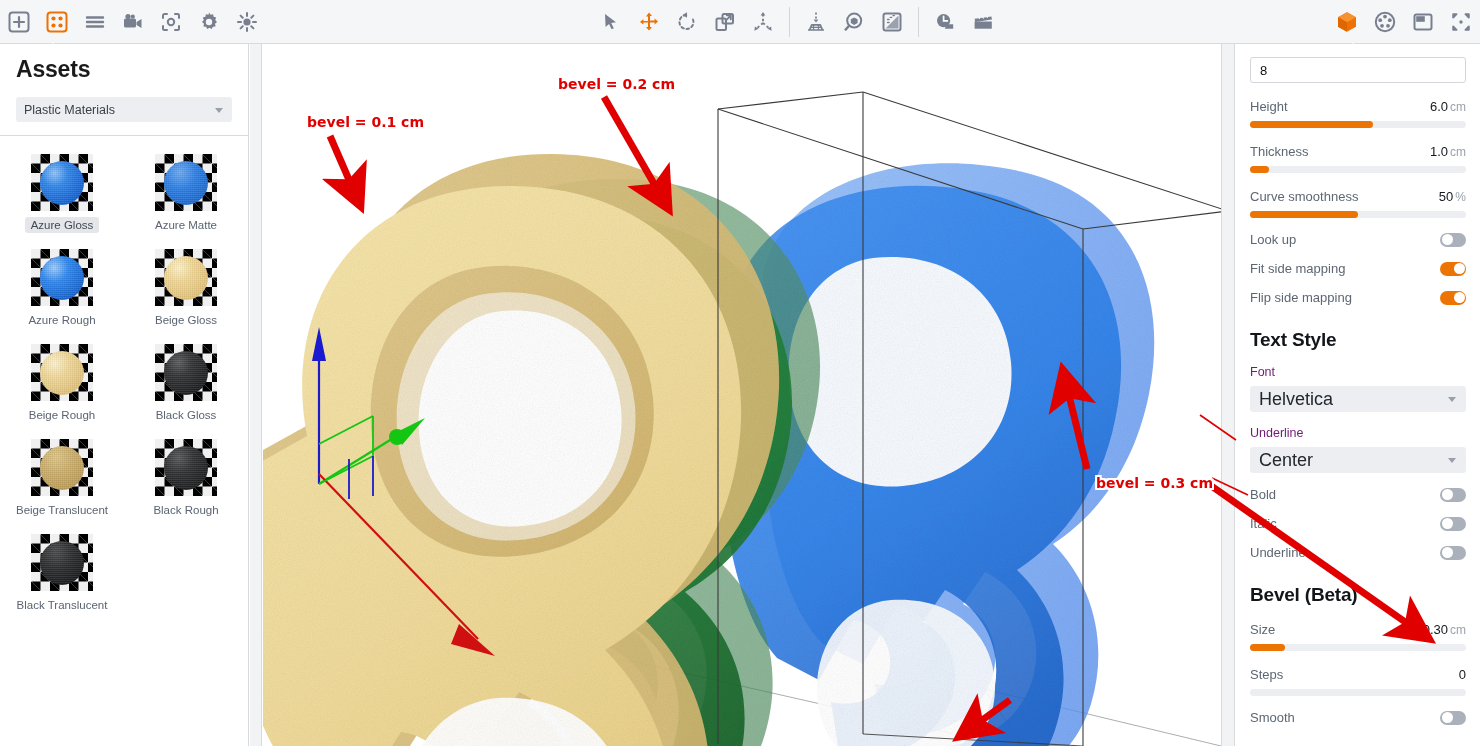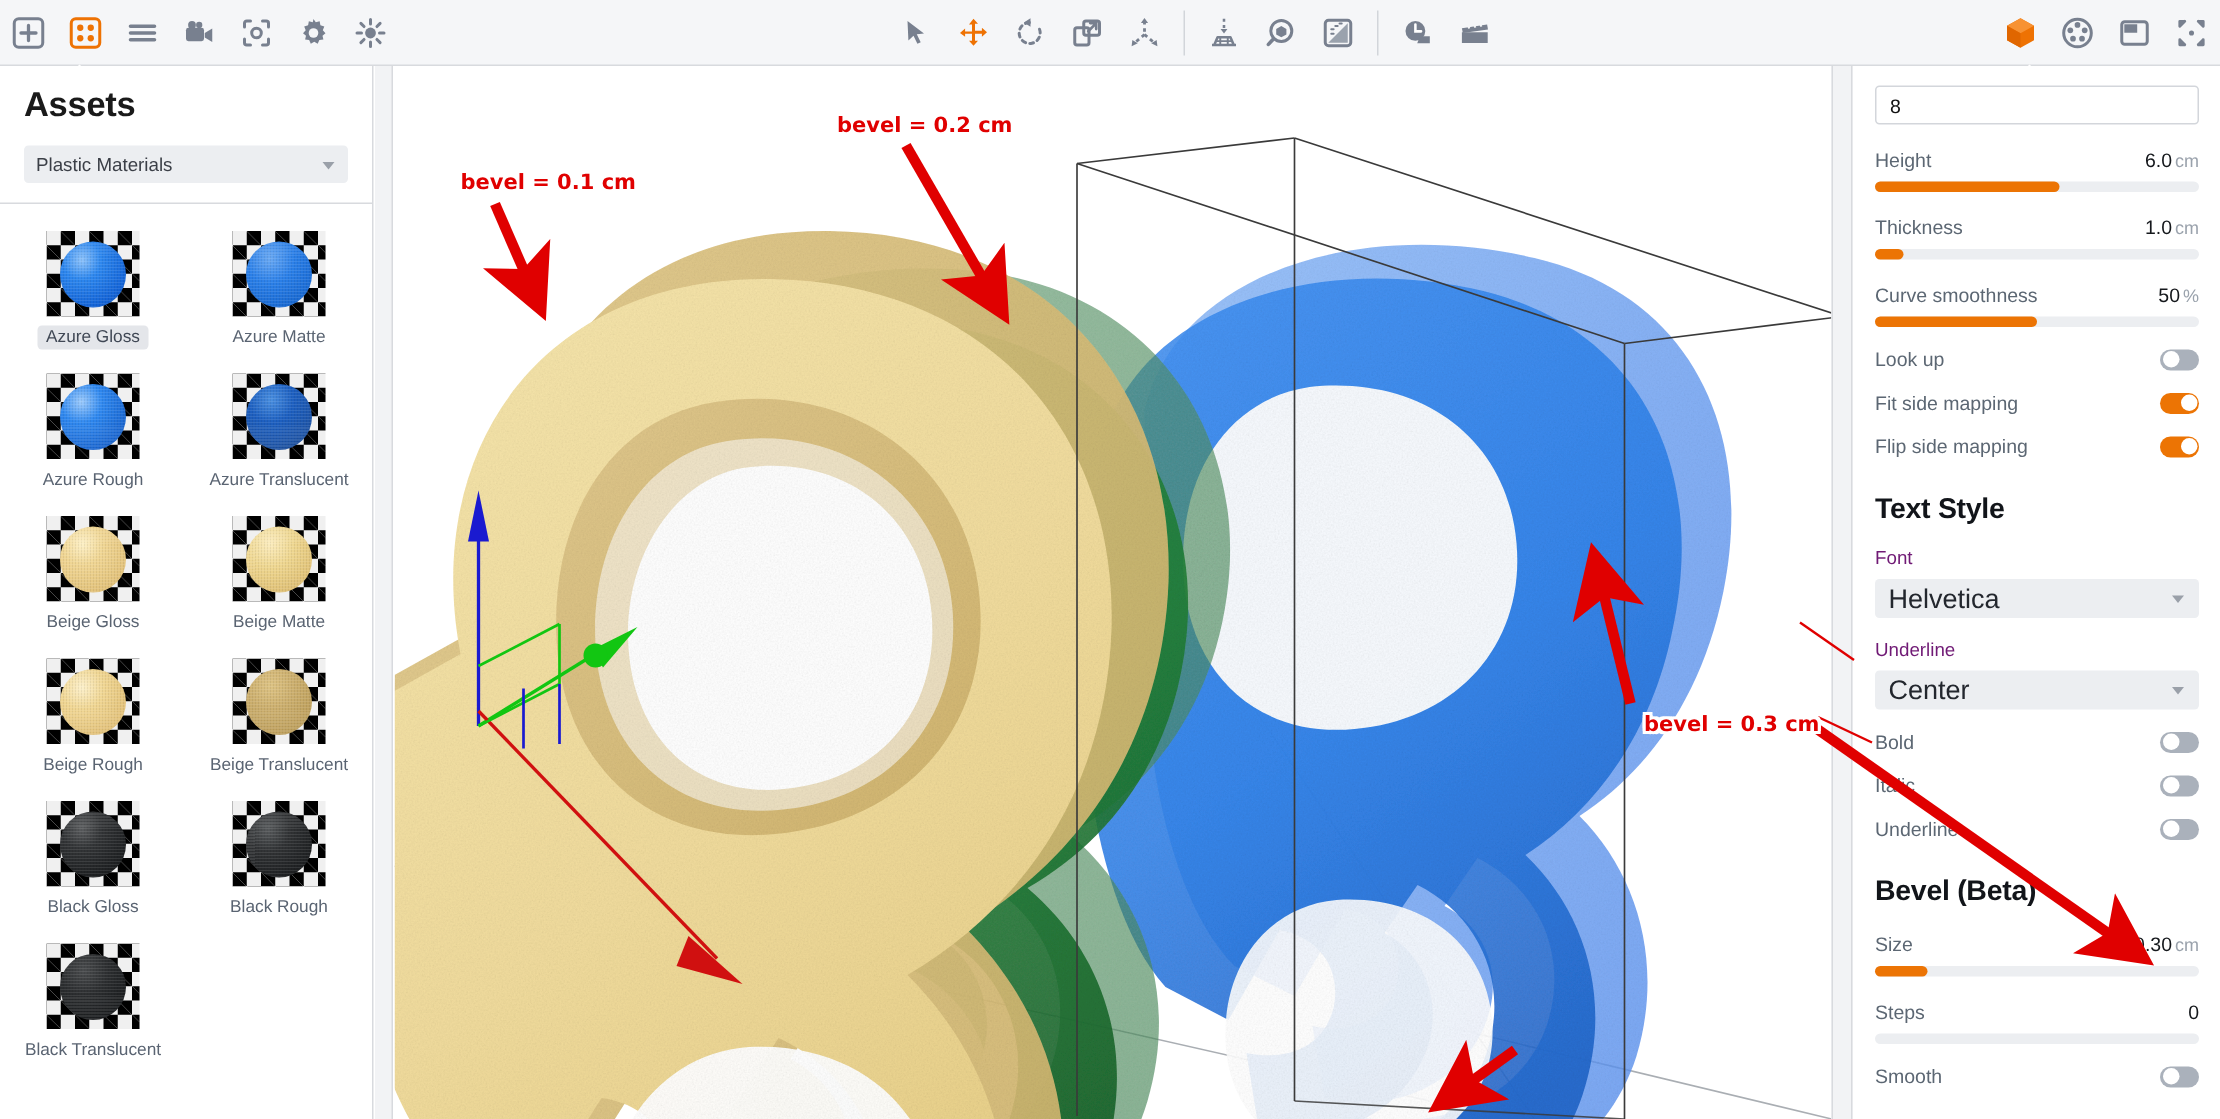--- a/index.html
+++ b/index.html
@@ -439,65 +439,49 @@
         <div class="asset-cell">
           <div class="asset-thumb">
             <div class="asset-ball ball-azure-rough">
               <div class="ball-noise"></div>
             </div>
           </div>
           <div class="asset-label">Azure Rough</div>
         </div>
         <div class="asset-cell">
           <div class="asset-thumb">
-            <div class="asset-ball ball-azure-translucent">
-              <div class="ball-noise"></div>
-            </div>
-          </div>
-          <div class="asset-label">Azure Translucent</div>
-        </div>
-        <div class="asset-cell">
-          <div class="asset-thumb">
             <div class="asset-ball ball-beige-gloss">
               <div class="ball-noise"></div>
             </div>
           </div>
           <div class="asset-label">Beige Gloss</div>
-        </div>
-        <div class="asset-cell">
-          <div class="asset-thumb">
-            <div class="asset-ball ball-beige-matte">
-              <div class="ball-noise"></div>
-            </div>
-          </div>
-          <div class="asset-label">Beige Matte</div>
         </div>
         <div class="asset-cell">
           <div class="asset-thumb">
             <div class="asset-ball ball-beige-rough">
               <div class="ball-noise"></div>
             </div>
           </div>
           <div class="asset-label">Beige Rough</div>
         </div>
         <div class="asset-cell">
           <div class="asset-thumb">
+            <div class="asset-ball ball-black-gloss">
+              <div class="ball-noise"></div>
+            </div>
+          </div>
+          <div class="asset-label">Black Gloss</div>
+        </div>
+        <div class="asset-cell">
+          <div class="asset-thumb">
             <div class="asset-ball ball-beige-translucent">
               <div class="ball-noise"></div>
             </div>
           </div>
           <div class="asset-label">Beige Translucent</div>
-        </div>
-        <div class="asset-cell">
-          <div class="asset-thumb">
-            <div class="asset-ball ball-black-gloss">
-              <div class="ball-noise"></div>
-            </div>
-          </div>
-          <div class="asset-label">Black Gloss</div>
         </div>
         <div class="asset-cell">
           <div class="asset-thumb">
             <div class="asset-ball ball-black-rough">
               <div class="ball-noise"></div>
             </div>
           </div>
           <div class="asset-label">Black Rough</div>
         </div>
         <div class="asset-cell">

